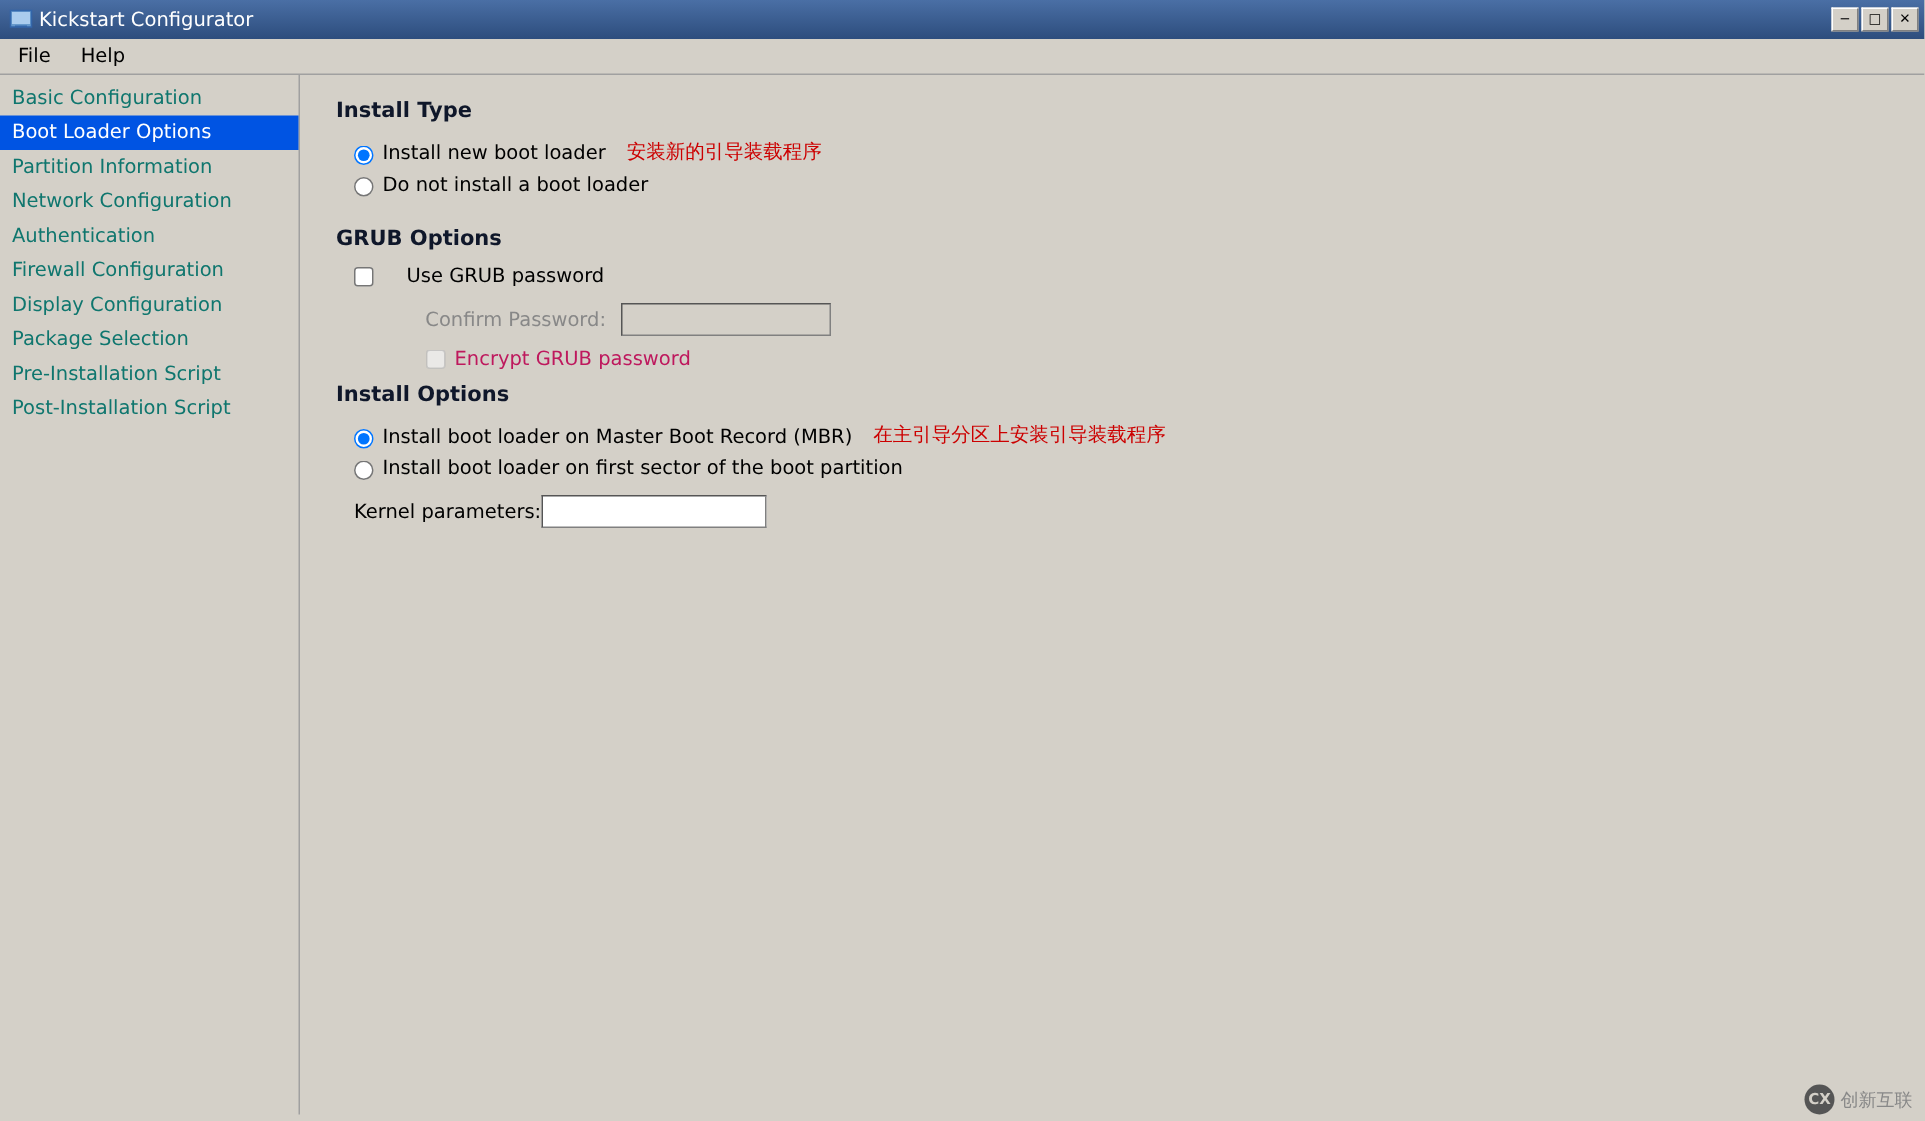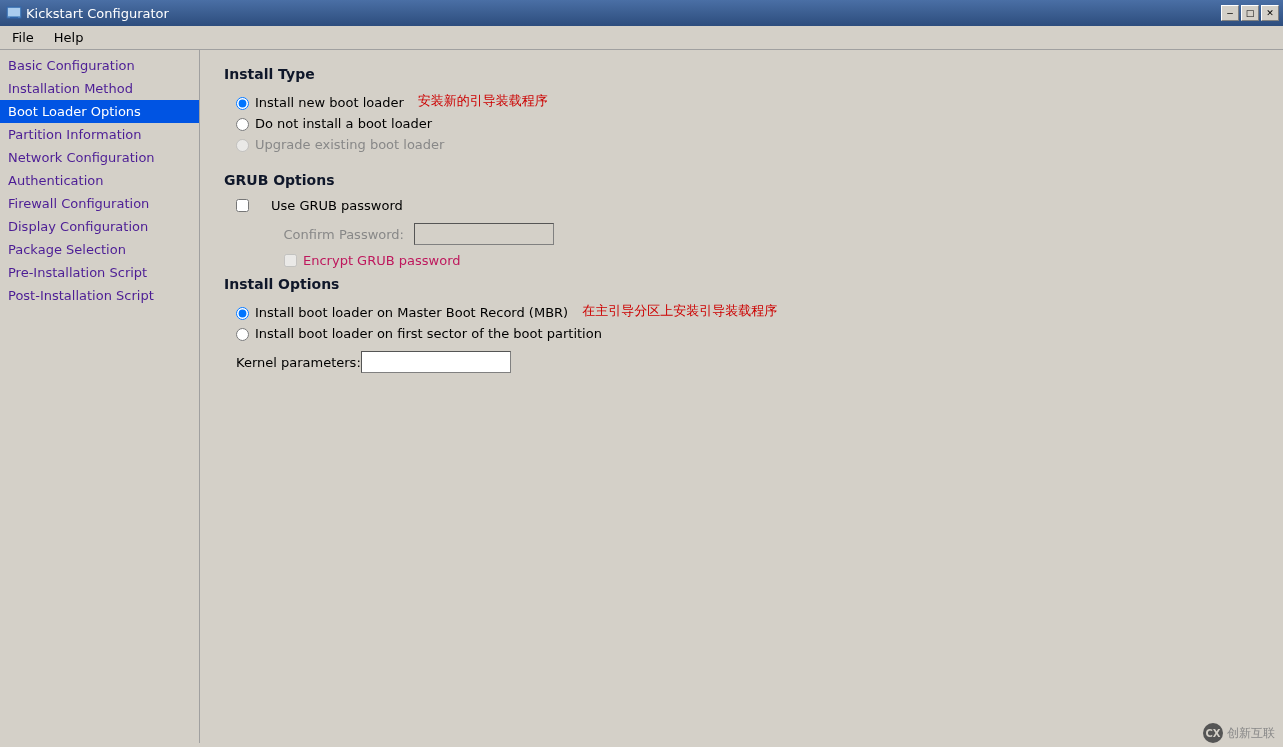--- a/index.html
+++ b/index.html
@@ -98,21 +98,21 @@
       background: #d4d0c8;
       border-right: 1px solid #a0a0a0;
       padding: 4px 0;
       flex-shrink: 0;
     }
 
     .sidebar-item {
       padding: 4px 8px;
       cursor: pointer;
       font-size: 13px;
-      color: #4c1d95;
+      color: #0f766e;
     }
 
     .sidebar-item.active {
       background: #0054e3;
       color: white;
     }
 
     
     .content {
       flex: 1;
@@ -305,21 +305,20 @@
 
 <div class="menu-bar">
   <div class="menu-item">File</div>
   <div class="menu-item">Help</div>
 </div>
 
 <div class="main-container">
 
   <div class="sidebar">
     <div class="sidebar-item">Basic Configuration</div>
-    <div class="sidebar-item">Installation Method</div>
     <div class="sidebar-item active">Boot Loader Options</div>
     <div class="sidebar-item">Partition Information</div>
     <div class="sidebar-item">Network Configuration</div>
     <div class="sidebar-item">Authentication</div>
     <div class="sidebar-item">Firewall Configuration</div>
     <div class="sidebar-item">Display Configuration</div>
     <div class="sidebar-item">Package Selection</div>
     <div class="sidebar-item">Pre-Installation Script</div>
     <div class="sidebar-item">Post-Installation Script</div>
   </div>
@@ -334,24 +333,20 @@
           <input type="radio" name="install-type" id="install-new" checked="" style="">
           <label for="install-new">Install new boot loader</label>
           <span class="chinese-text">安装新的引导装载程序</span>
         </div>
 
         <div class="radio-row">
           <input type="radio" name="install-type" id="do-not-install" style="">
           <label for="do-not-install">Do not install a boot loader</label>
         </div>
 
-        <div class="radio-row">
-          <input type="radio" name="install-type" id="upgrade-existing" disabled="" style="">
-          <label for="upgrade-existing" class="disabled">Upgrade existing boot loader</label>
-        </div>
 
       </div>
     </div>
 
     <div class="grub-section">
       <div class="section-title">GRUB Options</div>
 
       <div class="checkbox-row">
         <input type="checkbox" id="use-grub-password" style="">
         <label for="use-grub-password">Use GRUB password</label>

